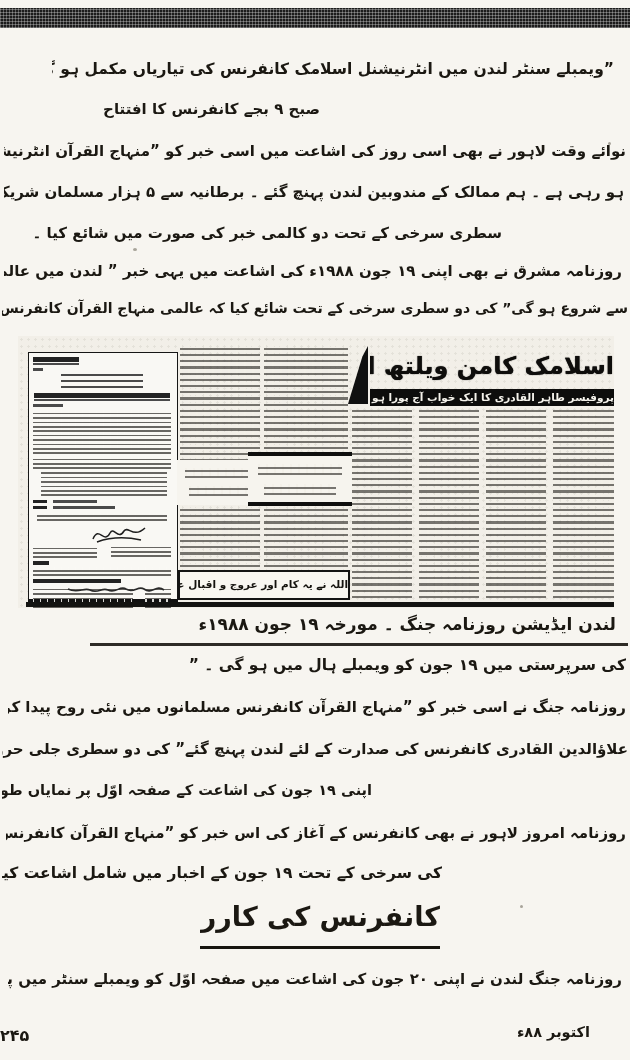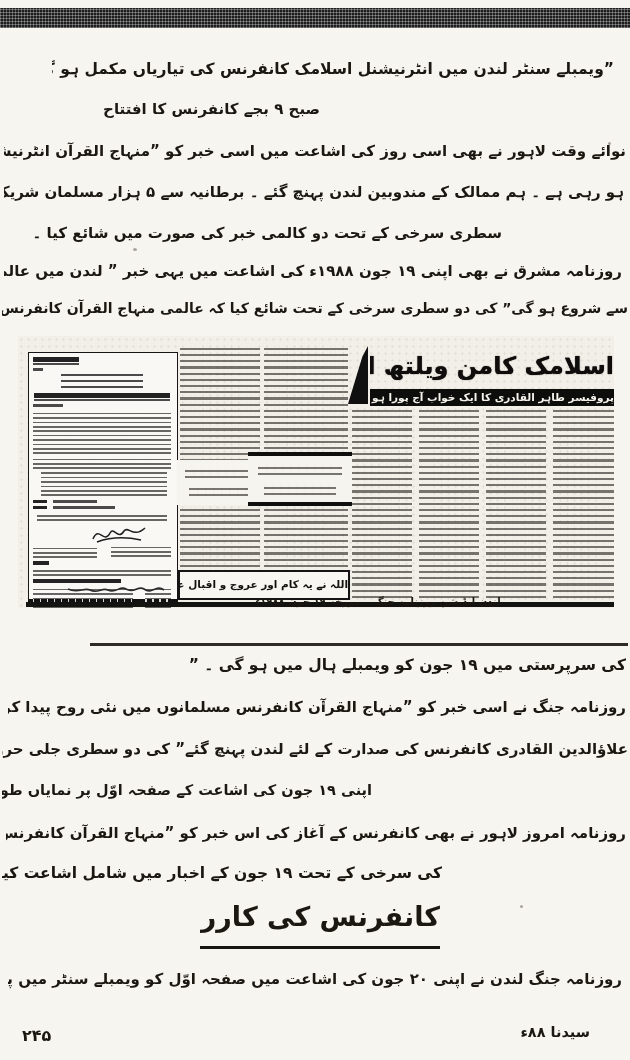--- a/index.html
+++ b/index.html
@@ -68,29 +68,29 @@
     left:159px;top:124px;width:85px;height:45px;background:#f6f4ee;
   }
   .boxednote{
     left:160px;top:234px;width:172px;height:30px;background:#f8f6f1;
     border:2px solid #141414;box-sizing:border-box;
     font-size:10.5px;font-weight:bold;direction:rtl;text-align:center;line-height:25px;
     white-space:nowrap;overflow:hidden;color:#14120e;
   }
   .thickrule{left:8px;right:0;top:266px;height:5px;background:#131311;}
   .caption{
-    left:140px;right:14px;top:592px;font-size:10px;text-align:center;
+    left:140px;right:14px;top:607px;font-size:17px;text-align:right;
   }
   .caprule{left:90px;right:2px;top:643px;height:2.5px;background:#2e2b26;}
   .secthead{
     left:200px;top:894px;width:240px;text-align:center;font-size:27px;
     line-height:1.7;border-bottom:3.5px solid #17150f;padding-bottom:6px;
   }
   .footer-date{right:40px;top:1018px;font-size:14.5px;}
-  .footer-page{left:22px;top:1020px;font-size:16px;letter-spacing:4px;}
+  .footer-page{left:0;top:1020px;font-size:16px;letter-spacing:4px;}
   .speck{position:absolute;background:#a8a49a;border-radius:50%;}
 </style>
 </head>
 <body>
 
 <div class="abs halftone"></div>
 
 <div class="abs u bl" style="top:54px;right:16px;left:52px;">”ویمبلے سنٹر لندن میں انٹرنیشنل اسلامک کانفرنس کی تیاریاں مکمل ہو گئی ہیں ۔ سیدنا طاہر علاؤالدین</div>
 <div class="abs u bl bl-center" style="top:94px;left:100px;width:220px;font-size:15px;">صبح ۹ بجے کانفرنس کا افتتاح فرمائیں گے ۔ ”</div>
 <div class="abs u bl" style="top:136px;right:4px;left:4px;font-size:15px;">نوائے وقت لاہور نے بھی اسی روز کی اشاعت میں اسی خبر کو ”منہاج القرآن انٹرنیشنل کانفرنس آج شروع</div>
@@ -168,19 +168,19 @@
 <div class="abs u bl" style="top:692px;right:4px;left:8px;font-size:15px;">روزنامہ جنگ نے اسی خبر کو ”منہاج القرآن کانفرنس مسلمانوں میں نئی روح پیدا کرے گی ، سیدنا طاہر</div>
 <div class="abs u bl" style="top:734px;right:2px;left:2px;font-size:15px;">علاؤالدین القادری کانفرنس کی صدارت کے لئے لندن پہنچ گئے” کی دو سطری جلی حروف میں سرخی لگا کر</div>
 <div class="abs u bl bl-left" style="top:776px;left:2px;width:370px;font-size:14.5px;">اپنی ۱۹ جون کی اشاعت کے صفحہ اوّل پر نمایاں طور پر شائع کیا ۔</div>
 <div class="abs u bl" style="top:818px;right:4px;left:6px;font-size:15px;">روزنامہ امروز لاہور نے بھی کانفرنس کے آغاز کی اس خبر کو ”منہاج القرآن کانفرنس آج شروع ہو گی”</div>
 <div class="abs u bl bl-left" style="top:858px;left:2px;width:440px;">کی سرخی کے تحت ۱۹ جون کے اخبار میں شامل اشاعت کیا ۔</div>
 
 <div class="abs u secthead">کانفرنس کی کارروائی</div>
 
 <div class="abs u bl" style="top:964px;right:8px;left:8px;font-size:15px;">روزنامہ جنگ لندن نے اپنی ۲۰ جون کی اشاعت میں صفحہ اوّل کو ویمبلے سنٹر میں پروفیسر صاحب کے</div>
 
-<div class="abs u footer-date">سیدنا ۸۸ء</div>
+<div class="abs u footer-date">اکتوبر ۸۸ء</div>
 <div class="abs u footer-page">۲۴۵</div>
 
 <div class="speck" style="left:608px;top:142px;width:3px;height:3px;"></div>
 <div class="speck" style="left:133px;top:248px;width:4px;height:3px;"></div>
 <div class="speck" style="left:322px;top:702px;width:3px;height:3px;"></div>
 <div class="speck" style="left:520px;top:905px;width:3px;height:3px;"></div>
 
 </body></html>

